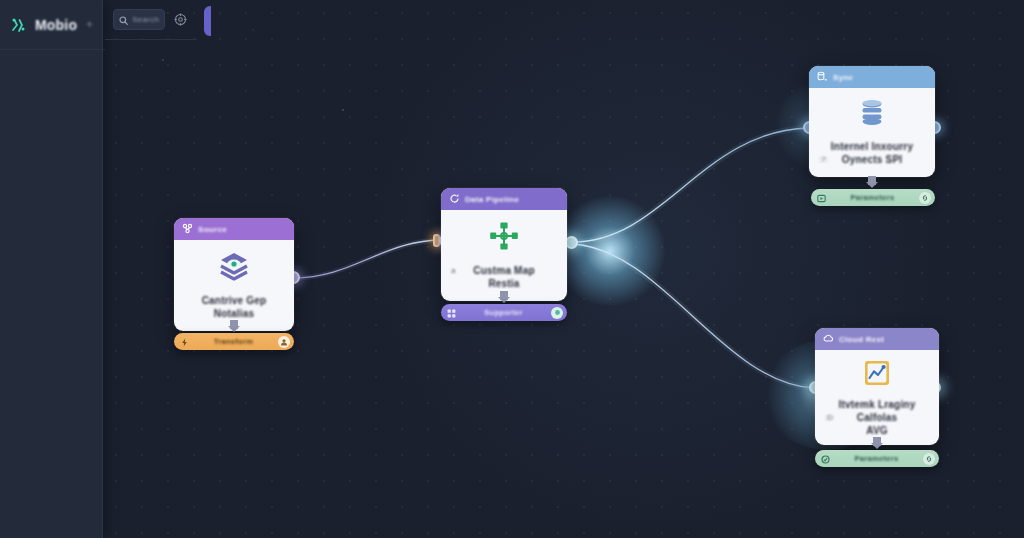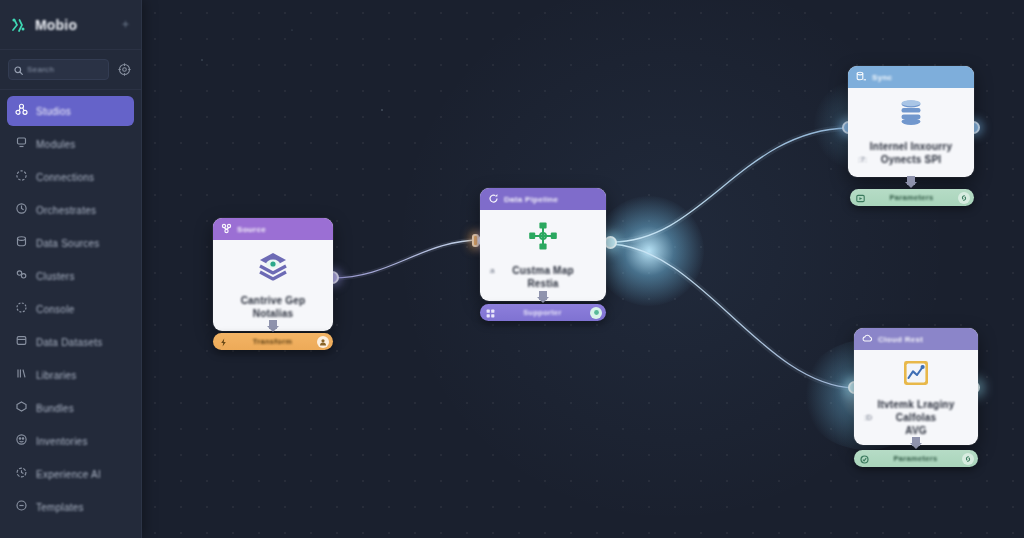--- a/index.html
+++ b/index.html
@@ -6,24 +6,24 @@
   html, body {
     width: 1024px; height: 538px;
     overflow: hidden;
     background: #1b2130;
     font-family: "Liberation Sans", sans-serif;
   }
   #app { position: relative; width: 1024px; height: 538px; display: flex; }
 
   
   .sidebar {
-    width: 142px; height: 538px;
+    width: 103px; height: 538px;
     background: #232a3a;
     border-right: 1px solid #2c3446;
-    display: flex; flex-direction: column;
+    display: flex; flex-direction: row;
     position: relative; z-index: 5;
     box-shadow: 2px 0 12px rgba(0,0,0,.35);
   }
   .brand {
     height: 50px; min-height: 50px;
     display: flex; align-items: center; gap: 7px;
     padding: 0 10px;
     border-bottom: 1px solid #2b3244;
   }
   .brand-mark { width: 18px; height: 18px; flex: 0 0 18px; filter: blur(.35px); }

